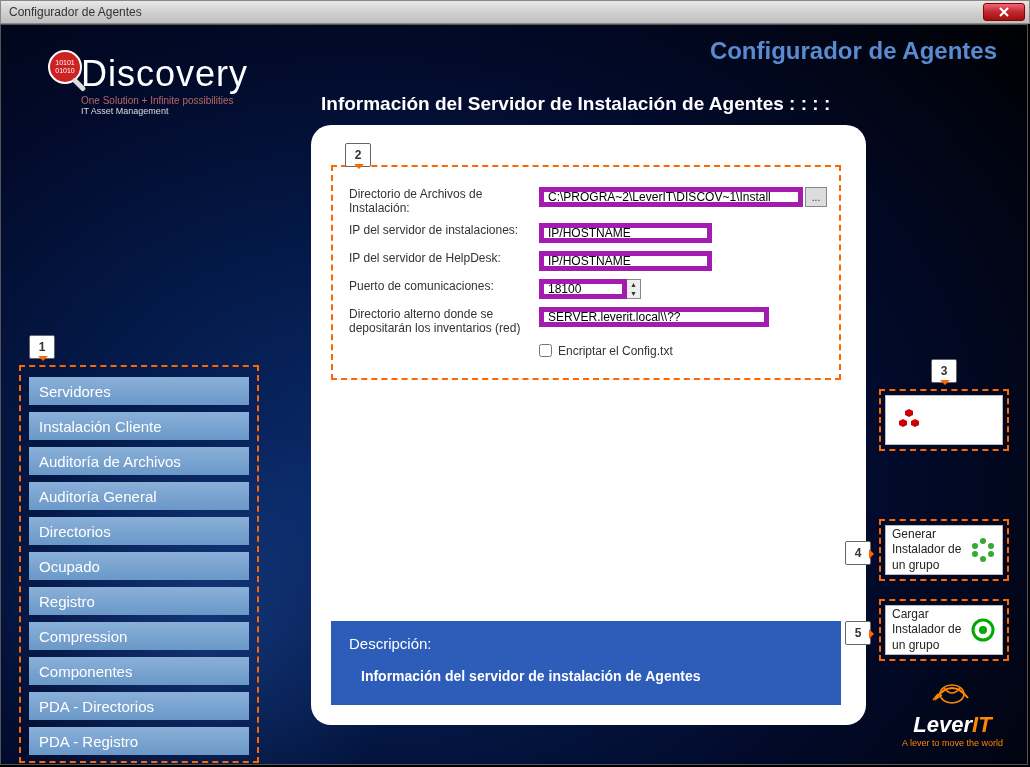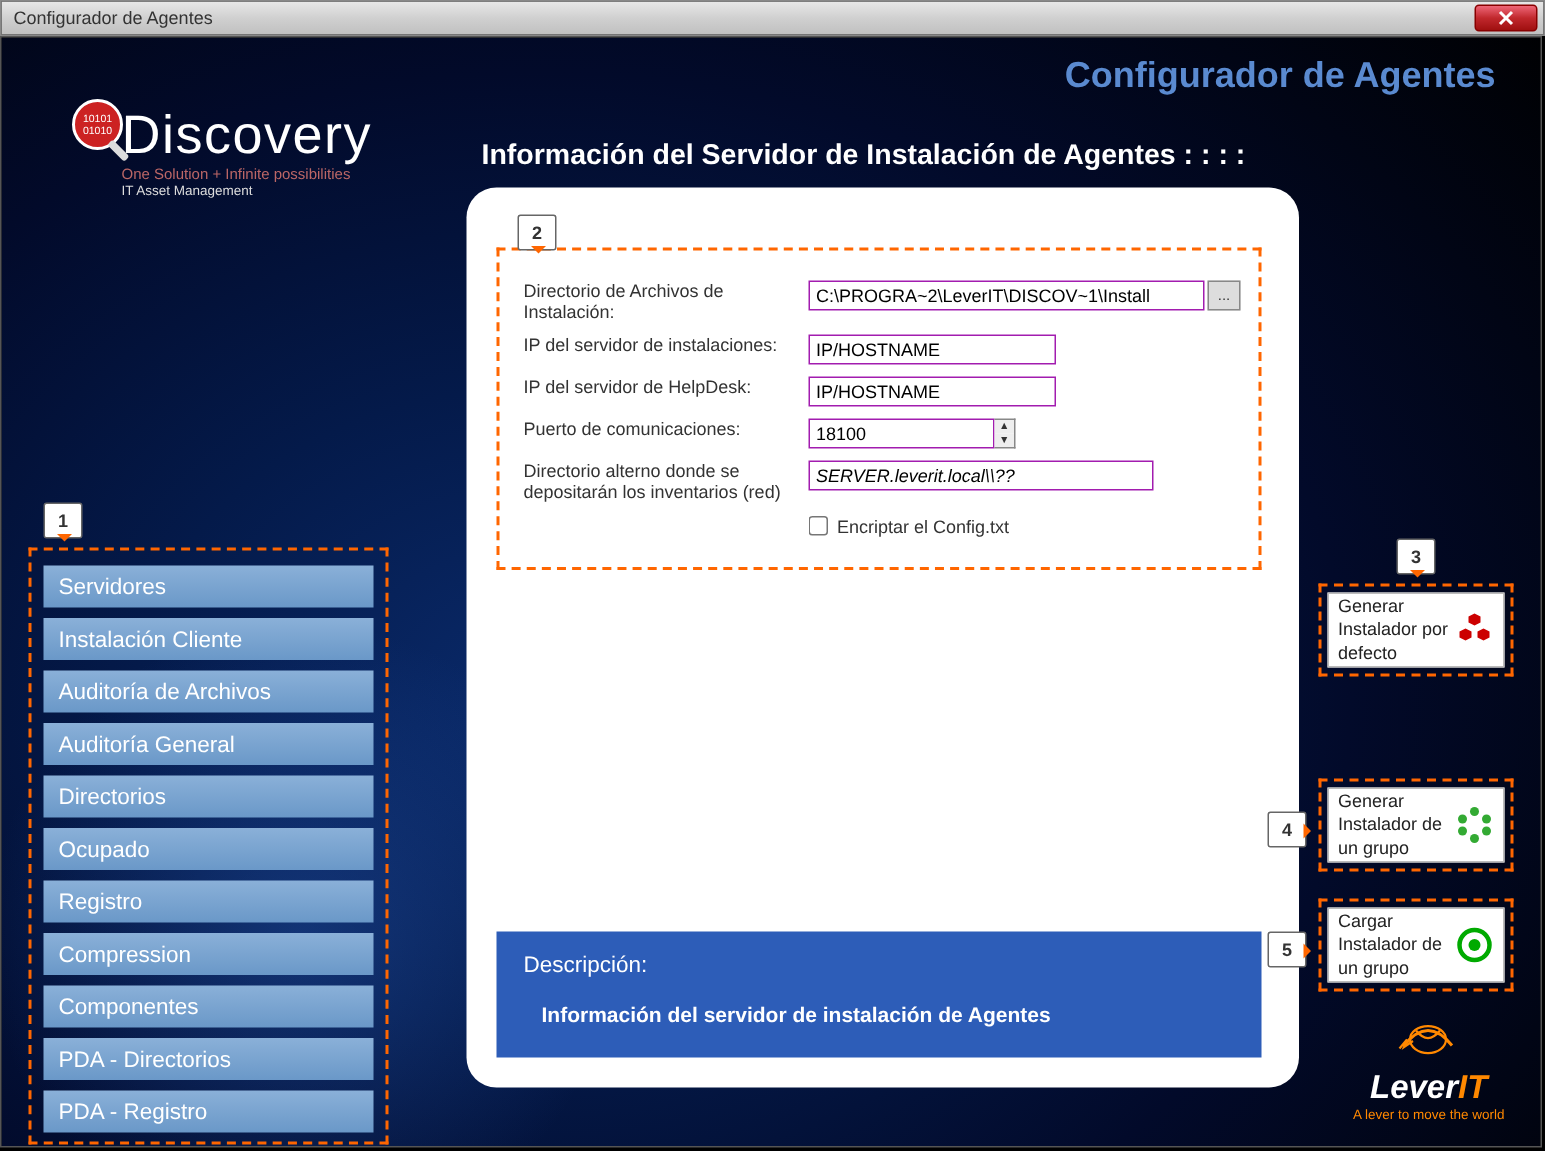--- a/index.html
+++ b/index.html
@@ -44,21 +44,21 @@
   .header-title {
     position: absolute;
     top: 12px; right: 30px;
     font-size: 24px;
     color: #5a8ad0;
     font-weight: bold;
   }
   
   .logo {
     position: absolute;
-    top: 44px; left: 50px;
+    top: 28px; left: 50px;
     color: #fff;
   }
   .logo-mag {
     position: absolute;
     left: -8px; top: -8px;
     width: 50px; height: 50px;
   }
   .logo-text {
     font-size: 36px;
     font-weight: normal;
@@ -141,21 +141,21 @@
   
   .form-row {
     display: flex;
     align-items: flex-start;
     margin-bottom: 8px;
     font-size: 12px;
     color: #333;
   }
   .form-row label { width: 190px; flex-shrink: 0; }
   .form-row .field {
-    border: 1px solid #a21caf;
+    border: 5px solid #a21caf;
     height: 20px;
     padding: 1px 4px;
     font-size: 12px;
     background: #fff;
     flex: 1;
   }
   .form-row .browse {
     width: 22px; height: 20px;
     background: #ddd; border: 1px solid #888;
     margin-left: 2px;
@@ -320,47 +320,46 @@
         <label>IP del servidor de instalaciones:</label>
         <input class="field" style="flex: 0 0 120px;" value="IP/HOSTNAME">
       </div>
       <div class="form-row">
         <label>IP del servidor de HelpDesk:</label>
         <input class="field" style="flex: 0 0 120px;" value="IP/HOSTNAME">
       </div>
       <div class="form-row">
         <label>Puerto de comunicaciones:</label>
         <div class="spinner-wrap">
-          <input class="field" style="width: 124px;" value="18100">
+          <input class="field" style="width: 88px;" value="18100">
           <div class="spinner-btns">
             <div>▲</div>
             <div>▼</div>
           </div>
         </div>
       </div>
       <div class="form-row tworow">
         <label>Directorio alterno donde se depositarán los inventarios (red)</label>
-        <input class="field" style="flex: 0 0 230px; font-style: italic;" value="SERVER.leverit.local\\??">
+        <input class="field" style="flex: 0 0 230px;" value="SERVER.leverit.local\\??">
       </div>
       <div class="checkbox-row">
         <input type="checkbox" style="">
         <span>Encriptar el Config.txt</span>
       </div>
     </div>
 
     <div class="desc-panel">
       <h4>Descripción:</h4>
       <p>Información del servidor de instalación de Agentes</p>
     </div>
   </div>
 
   <div class="right-btn-box rb1">
     <div class="callout-num">3</div>
     <div class="right-btn">
-      <div class="right-btn-text">Generar Instalador por defecto</div>
       <div class="right-btn-icon">
         <svg viewBox="0 0 26 26">
             <g fill="#c00">
               <polygon points="13,2 17,4 17,8 13,10 9,8 9,4"></polygon>
               <polygon points="7,12 11,14 11,18 7,20 3,18 3,14"></polygon>
               <polygon points="19,12 23,14 23,18 19,20 15,18 15,14"></polygon>
             </g>
           </svg>
       </div>
     </div>

